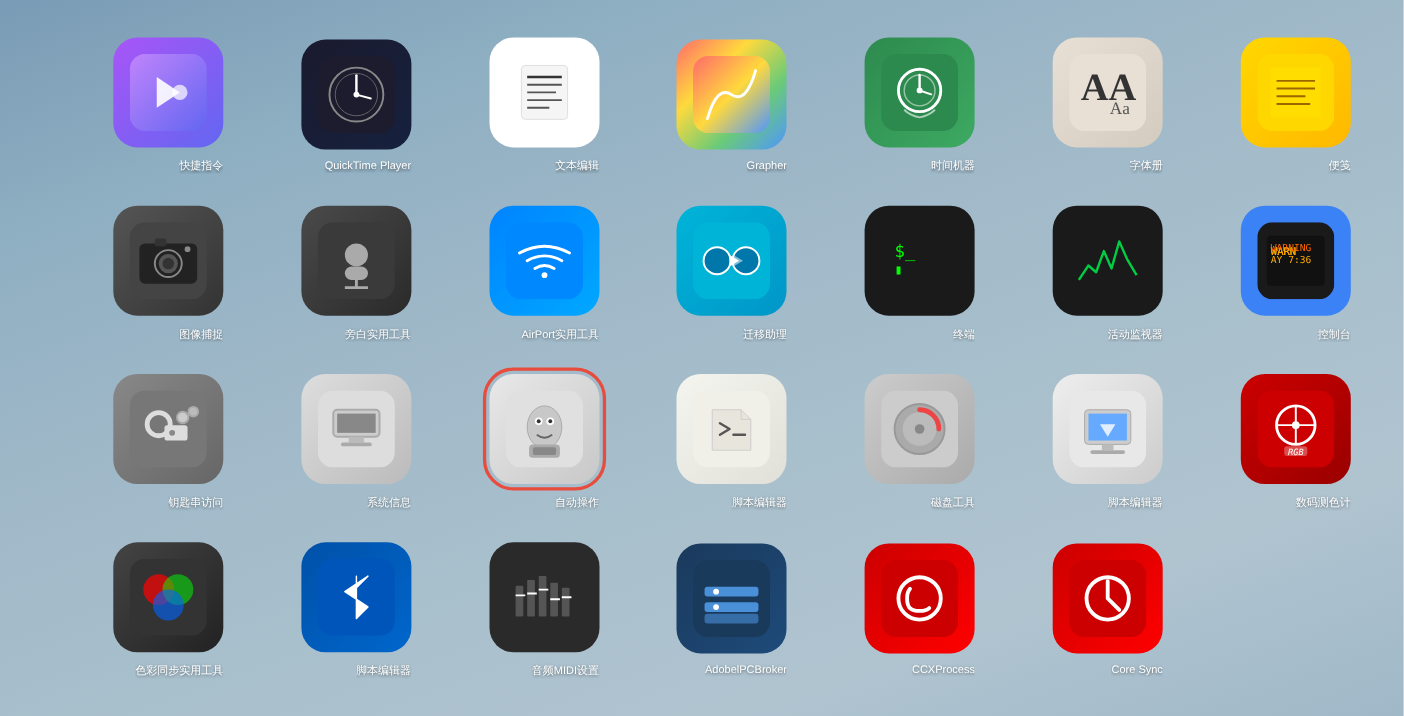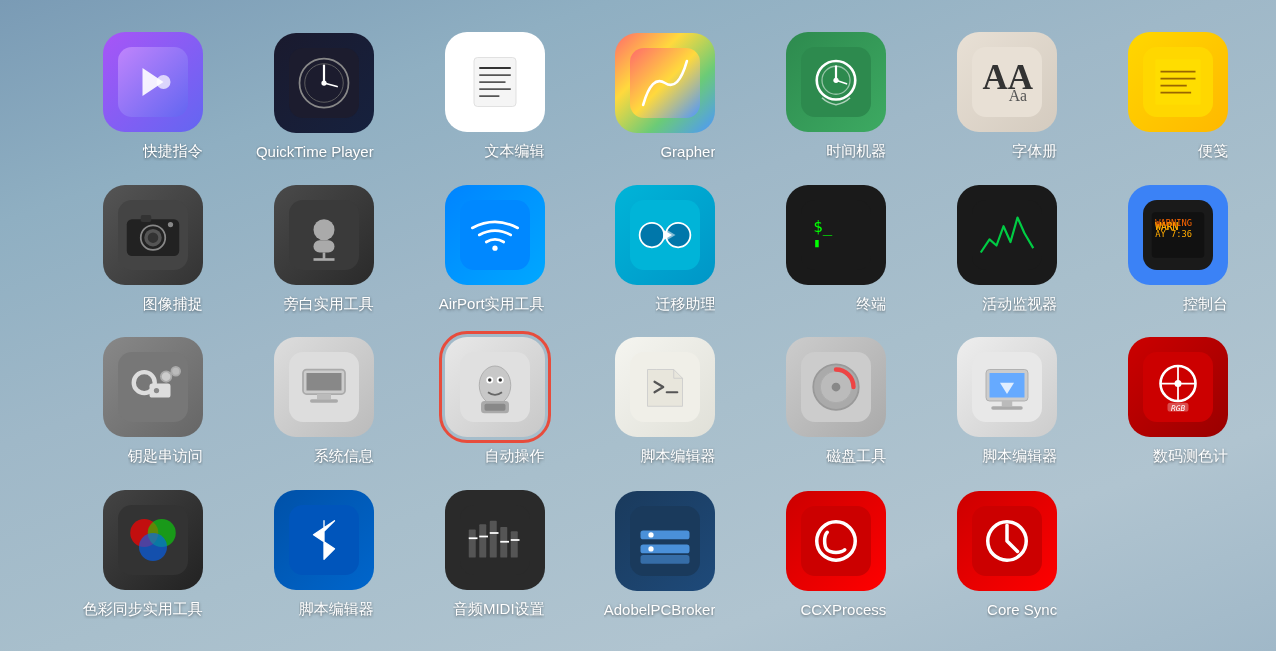--- a/index.html
+++ b/index.html
@@ -46,21 +46,21 @@
       border-radius: 22px;
       margin-bottom: 10px;
       display: flex;
       align-items: center;
       justify-content: center;
       font-size: 54px;
       overflow: hidden;
       flex-shrink: 0;
     }
     .app-label {
-      font-size: 15px;
+      font-size: 10px;
       color: white;
       text-align: center;
       text-shadow: 0 1px 3px rgba(0,0,0,0.5);
       white-space: nowrap;
       overflow: hidden;
       text-overflow: ellipsis;
       max-width: 120px;
     }
     .app-item.selected .app-icon {
       outline: 3px solid #e74c3c;

